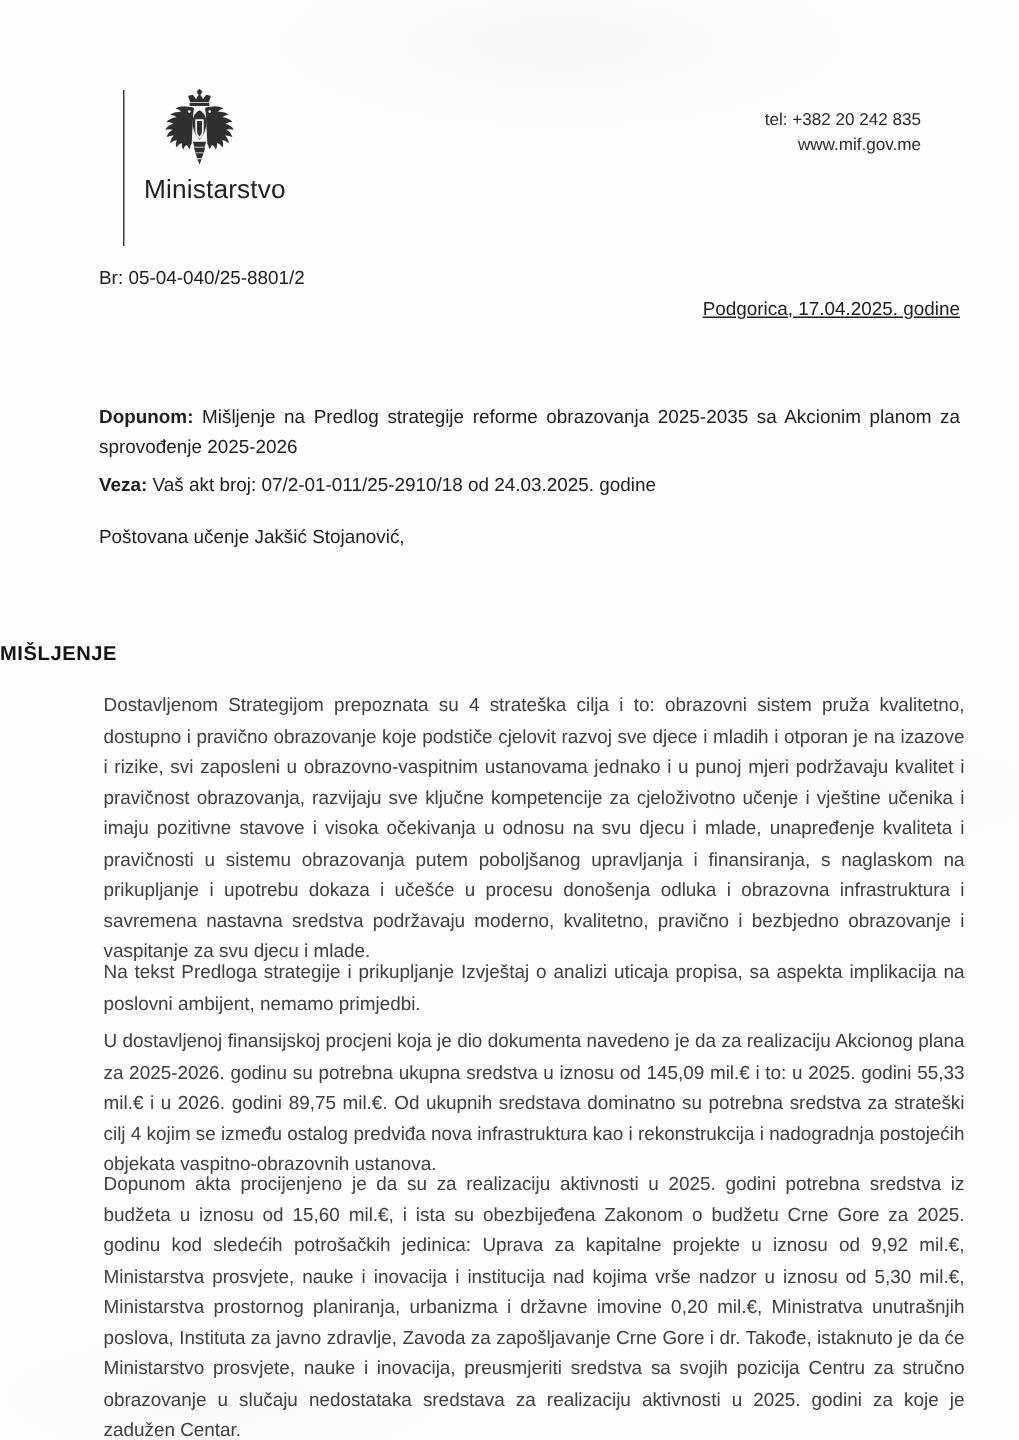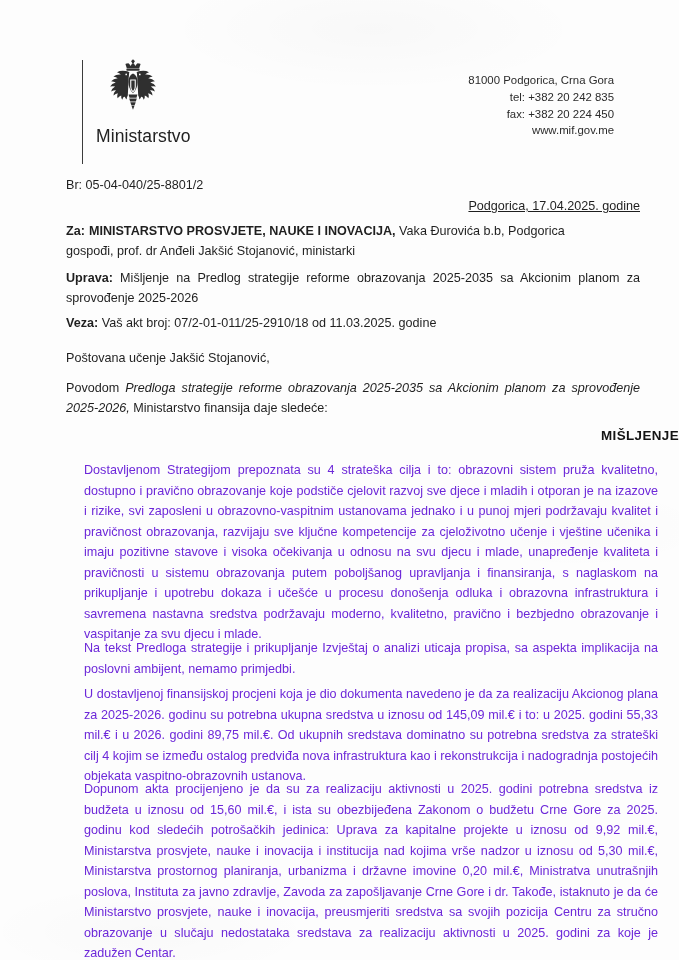--- a/index.html
+++ b/index.html
@@ -54,21 +54,21 @@
     top: 0;
     width: 180px;
   }
   .crest {
     width: 62px;
     height: 58px;
     display: block;
     margin-left: 6px;
   }
   .lh-name {
-    margin-top: 10px;
+    margin-top: 0;
     font-size: 17.5px;
     line-height: 1.2;
     color: #222;
     letter-spacing: 0.1px;
   }
   .lh-name div { white-space: nowrap; }
 
   .lh-address {
     position: absolute;
     right: 0;
@@ -110,35 +110,35 @@
   .lbl { font-weight: bold; }
   .strongcaps { font-weight: bold; }
   .ital { font-style: italic; }
 
   
   .doc-title {
     position: absolute;
     left: 0;
     right: 0;
     top: 428px;
-    text-align: right;
+    text-align: left;
     font-size: 13.4px;
     font-weight: bold;
     letter-spacing: 0.4px;
     color: #141414;
   }
 
   
   .para {
     position: absolute;
-    left: 84px;
+    left: 69px;
     width: 574px;
     font-size: 12.6px;
     line-height: 1.63;
-    color: #6d28d9;
+    color: #404040;
     text-align: justify;
     text-justify: inter-word;
   }
   .p1 { top: 460px; }
   .p2 { top: 638px; }
   .p3 { top: 684px; }
   .p4 { top: 779px; }
 
   .para:last-of-type { text-align: justify; }
 </style>
@@ -182,50 +182,41 @@
           <path d="M22.6 36 q-2.4 1.4-3 3.6 q2-1 3.4-0.8 Z"></path>
           <path d="M39.4 36 q2.4 1.4 3 3.6 q-2-1-3.4-0.8 Z"></path>
         </g>
       </svg>
       <div class="lh-name">
         <div>Ministarstvo</div>
       </div>
     </div>
 
     <div class="lh-address">
-      <div>81000 Podgorica, Crna Gora</div>
       <div>tel: +382 20 242 835</div>
-      <div>fax: +382 20 224 450</div>
       <div>www.mif.gov.me</div>
     </div>
   </div>
 
   <div class="meta-row">
     <div class="meta-ref">Br: 05-04-040/25-8801/2</div>
     <div class="meta-place">Podgorica, 17.04.2025. godine</div>
   </div>
 
-  <div class="block addressee">
-    <span class="lbl">Za:</span><span class="strongcaps" style="margin-left:4px">MINISTARSTVO PROSVJETE, NAUKE I INOVACIJA,</span><span> Vaka Đurovića b.b, Podgorica</span><br>
-    <span>gospođi, prof. dr Anđeli Jakšić Stojanović, ministarki</span>
-  </div>
 
   <div class="block subject">
-    <span class="lbl">Uprava:</span><span> Mišljenje na Predlog strategije reforme obrazovanja 2025-2035 sa Akcionim planom za sprovođenje 2025-2026</span>
+    <span class="lbl">Dopunom:</span><span> Mišljenje na Predlog strategije reforme obrazovanja 2025-2035 sa Akcionim planom za sprovođenje 2025-2026</span>
   </div>
 
   <div class="block relation">
-    <span class="lbl">Veza:</span><span> Vaš akt broj: 07/2-01-011/25-2910/18 od 11.03.2025. godine</span>
+    <span class="lbl">Veza:</span><span> Vaš akt broj: 07/2-01-011/25-2910/18 od 24.03.2025. godine</span>
   </div>
 
   <div class="block salutation">Poštovana učenje Jakšić Stojanović,</div>
 
-  <div class="block intro">
-    <span>Povodom </span><span class="ital">Predloga strategije reforme obrazovanja 2025-2035 sa Akcionim planom za sprovođenje 2025-2026,</span><span> Ministarstvo finansija daje sledeće:</span>
-  </div>
 
   <div class="doc-title">MIŠLJENJE</div>
 
   <div class="para p1">Dostavljenom Strategijom prepoznata su 4 strateška cilja i to: obrazovni sistem pruža kvalitetno, dostupno i pravično obrazovanje koje podstiče cjelovit razvoj sve djece i mladih i otporan je na izazove i rizike, svi zaposleni u obrazovno-vaspitnim ustanovama jednako i u punoj mjeri podržavaju kvalitet i pravičnost obrazovanja, razvijaju sve ključne kompetencije za cjeloživotno učenje i vještine učenika i imaju pozitivne stavove i visoka očekivanja u odnosu na svu djecu i mlade, unapređenje kvaliteta i pravičnosti u sistemu obrazovanja putem poboljšanog upravljanja i finansiranja, s naglaskom na prikupljanje i upotrebu dokaza i učešće u procesu donošenja odluka i obrazovna infrastruktura i savremena nastavna sredstva podržavaju moderno, kvalitetno, pravično i bezbjedno obrazovanje i vaspitanje za svu djecu i mlade.</div>
   <div class="para p2">Na tekst Predloga strategije i prikupljanje Izvještaj o analizi uticaja propisa, sa aspekta implikacija na poslovni ambijent, nemamo primjedbi.</div>
   <div class="para p3">U dostavljenoj finansijskoj procjeni koja je dio dokumenta navedeno je da za realizaciju Akcionog plana za 2025-2026. godinu su potrebna ukupna sredstva u iznosu od 145,09 mil.€ i to: u 2025. godini 55,33 mil.€ i u 2026. godini 89,75 mil.€. Od ukupnih sredstava dominatno su potrebna sredstva za strateški cilj 4 kojim se između ostalog predviđa nova infrastruktura kao i rekonstrukcija i nadogradnja postojećih objekata vaspitno-obrazovnih ustanova.</div>
   <div class="para p4">Dopunom akta procijenjeno je da su za realizaciju aktivnosti u 2025. godini potrebna sredstva iz budžeta u iznosu od 15,60 mil.€, i ista su obezbijeđena Zakonom o budžetu Crne Gore za 2025. godinu kod sledećih potrošačkih jedinica: Uprava za kapitalne projekte u iznosu od 9,92 mil.€, Ministarstva prosvjete, nauke i inovacija  i  institucija nad kojima vrše nadzor u iznosu od 5,30 mil.€, Ministarstva prostornog planiranja, urbanizma i državne imovine 0,20 mil.€, Ministratva unutrašnjih poslova, Instituta za javno zdravlje, Zavoda za zapošljavanje Crne Gore i dr. Takođe, istaknuto je da će Ministarstvo prosvjete, nauke i inovacija, preusmjeriti sredstva sa svojih pozicija Centru za stručno obrazovanje u slučaju nedostataka sredstava za realizaciju aktivnosti u 2025. godini za koje je zadužen Centar.</div>
 
 </div>
 

